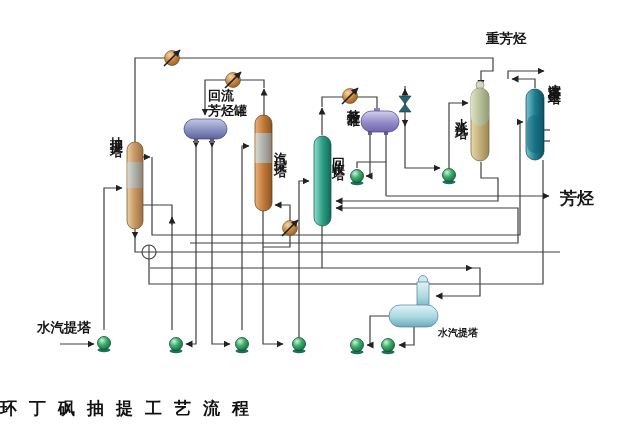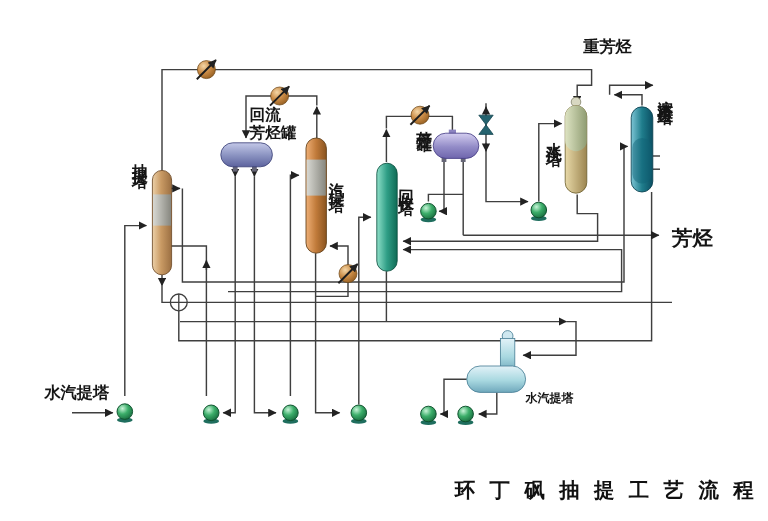--- a/index.html
+++ b/index.html
@@ -3,21 +3,21 @@
 <meta charset="utf-8">
 <style>
   html,body{margin:0;padding:0;background:#fff;}
   .stage{position:relative;width:640px;height:434px;background:#ffffff;overflow:hidden;
          font-family:"Liberation Serif",serif;}
   .stage svg{position:absolute;left:0;top:0;}
   .lbl{position:absolute;color:#151515;font-weight:bold;font-size:13px;line-height:1.15;
        white-space:nowrap;}
   .vlabel{writing-mode:vertical-rl;text-orientation:upright;}
   .center{text-align:left;white-space:normal;}
-  .title{position:absolute;left:0;right:0;top:397px;text-align:right;font-size:17px;
+  .title{position:absolute;left:0;right:0;top:397px;text-align:left;font-size:17px;
          font-weight:bold;letter-spacing:12px;color:#111;}
 </style>
 </head>
 <body>
 
 <div class="stage">
 <svg width="640" height="434" viewBox="0 0 640 434">
   <defs>
     <marker id="arr" markerWidth="8" markerHeight="8" refX="6.5" refY="3.5" orient="auto" markerUnits="userSpaceOnUse">
       <path d="M0,0 L7,3.5 L0,7 Z" fill="#222"></path>

